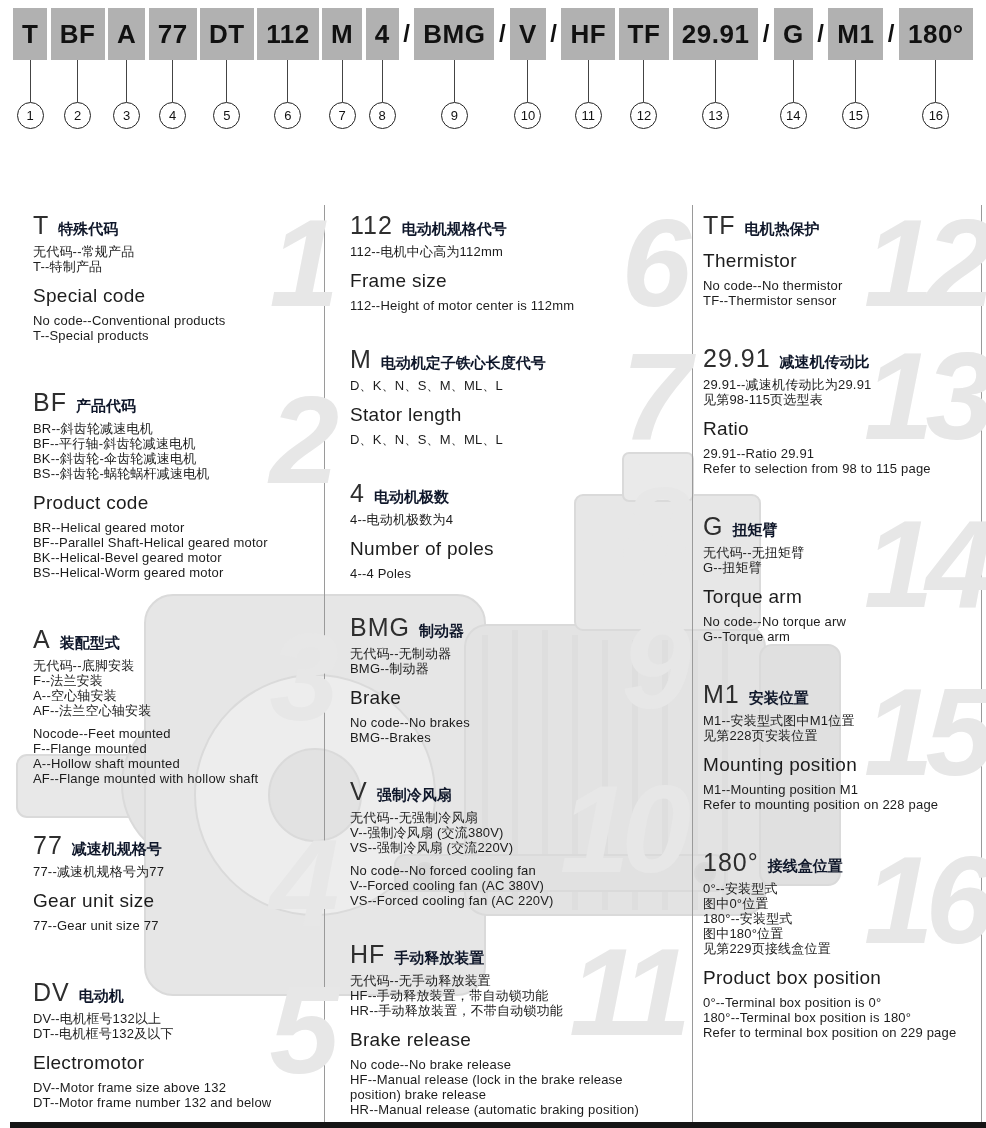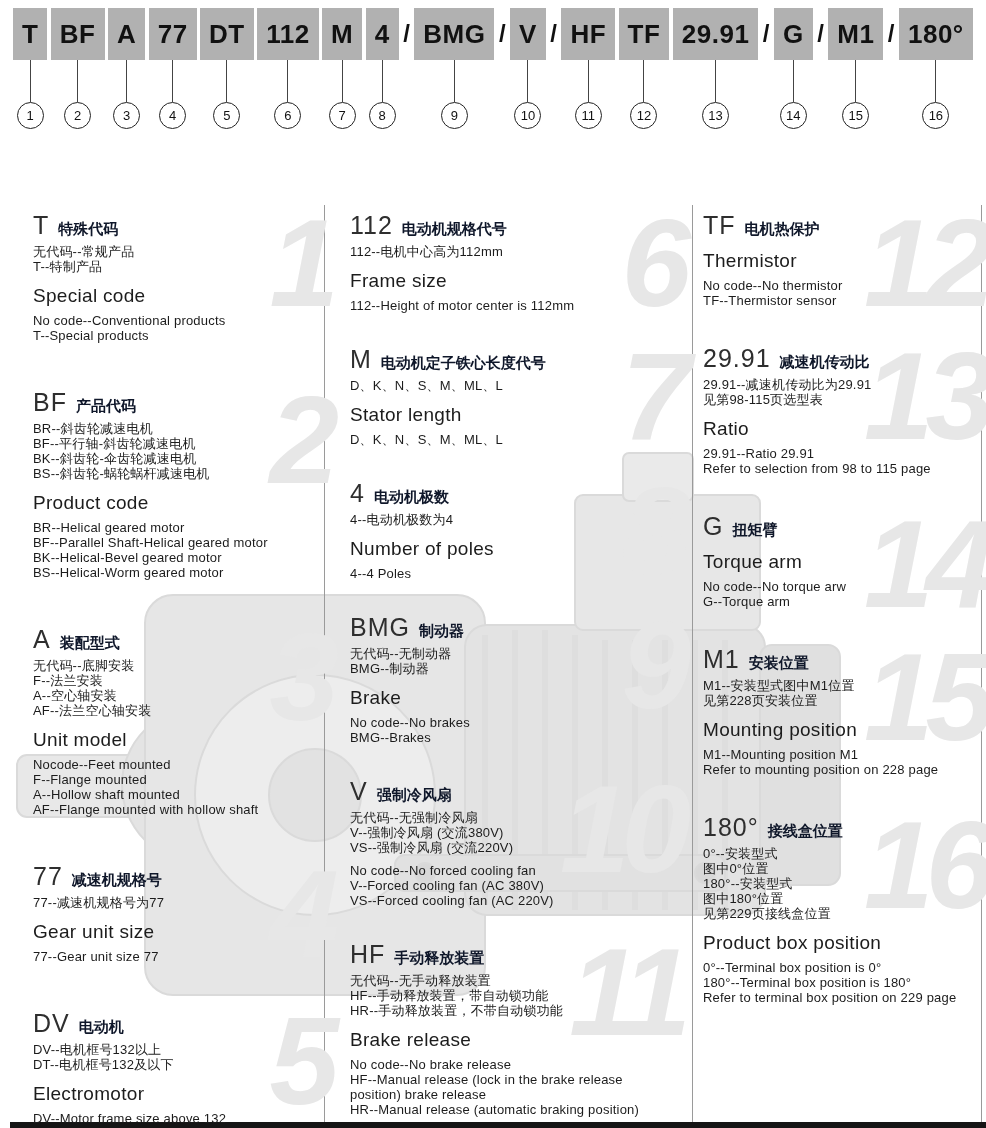--- a/index.html
+++ b/index.html
@@ -249,21 +249,20 @@
   <section class="sec">
     <div class="wm-num">3</div>
     <div class="sec-header">
       <span class="sec-code">A</span>
       <span class="sec-title-zh">装配型式</span>
     </div>
     <div class="lines zh">无代码--底脚安装
 F--法兰安装
 A--空心轴安装
 AF--法兰空心轴安装</div>
-    <div class="en-title">Unit model</div>
     <div class="lines en">Nocode--Feet mounted
 F--Flange mounted
 A--Hollow shaft mounted
 AF--Flange mounted with hollow shaft</div>
   </section>
 
   <section class="sec">
     <div class="wm-num">4</div>
     <div class="sec-header">
       <span class="sec-code">77</span>
@@ -393,20 +392,22 @@
     <div class="lines en">29.91--Ratio 29.91
 Refer to selection from 98 to 115 page</div>
   </section>
 
   <section class="sec">
     <div class="wm-num">14</div>
     <div class="sec-header">
       <span class="sec-code">G</span>
       <span class="sec-title-zh">扭矩臂</span>
     </div>
+    <div class="lines zh">无代码--无扭矩臂
+G--扭矩臂</div>
     <div class="en-title">Torque arm</div>
     <div class="lines en">No code--No torque arw
 G--Torque arm</div>
   </section>
 
   <section class="sec">
     <div class="wm-num">15</div>
     <div class="sec-header">
       <span class="sec-code">M1</span>
       <span class="sec-title-zh">安装位置</span>

